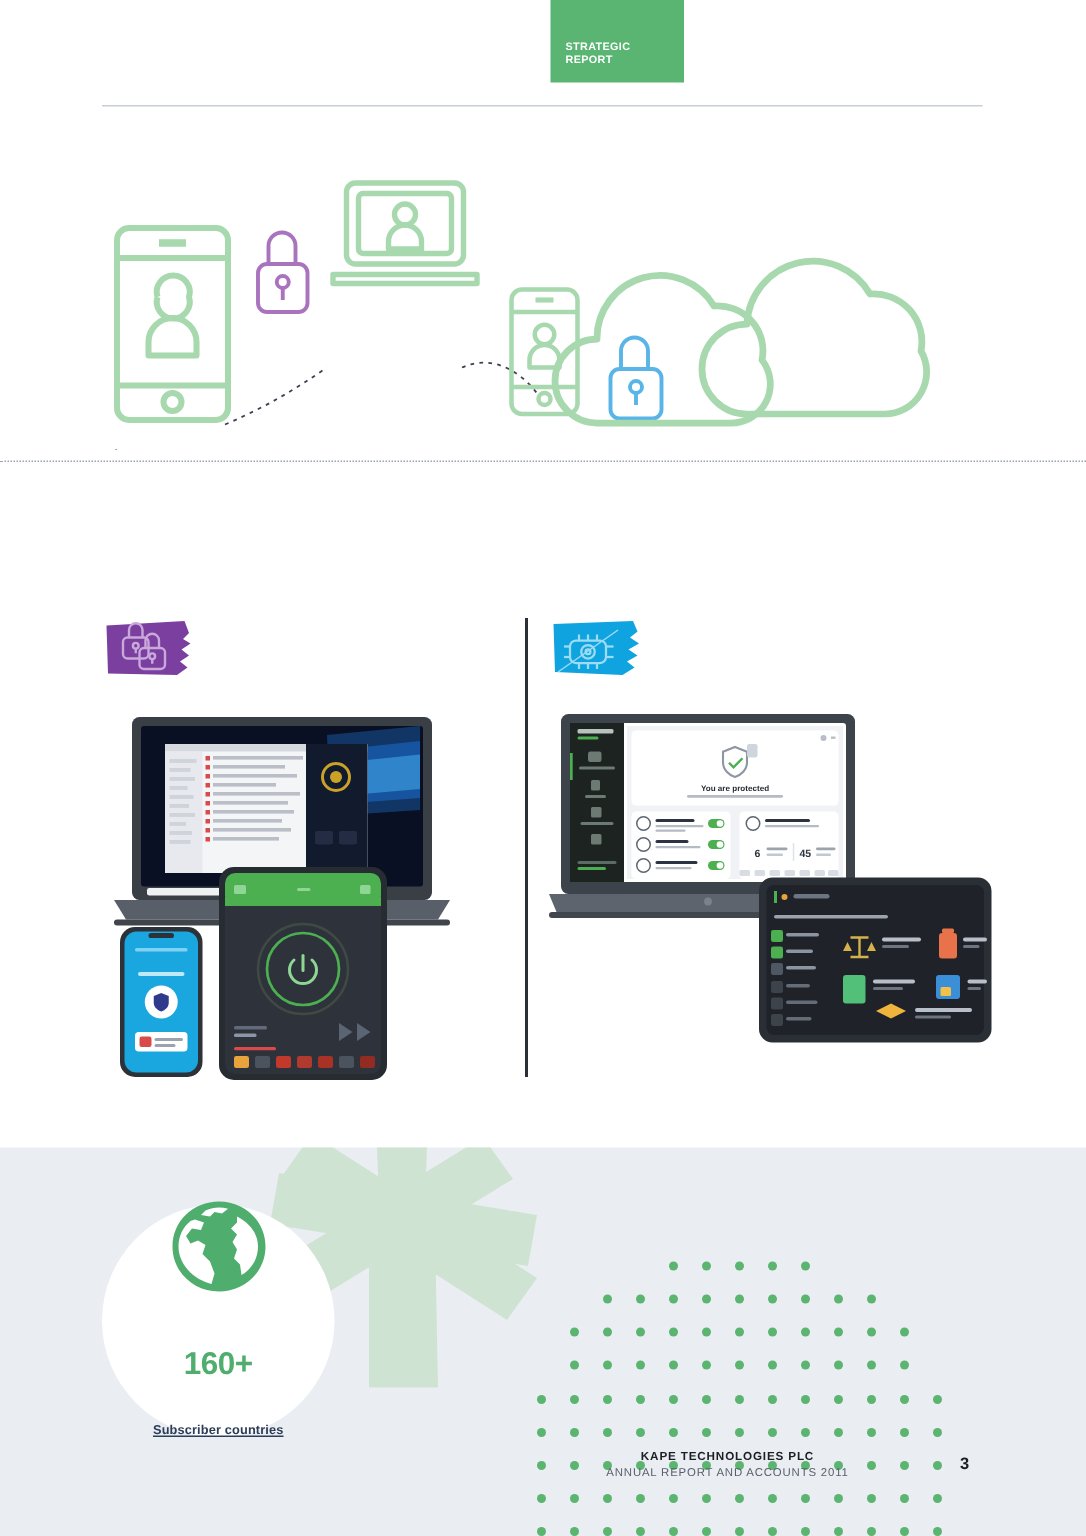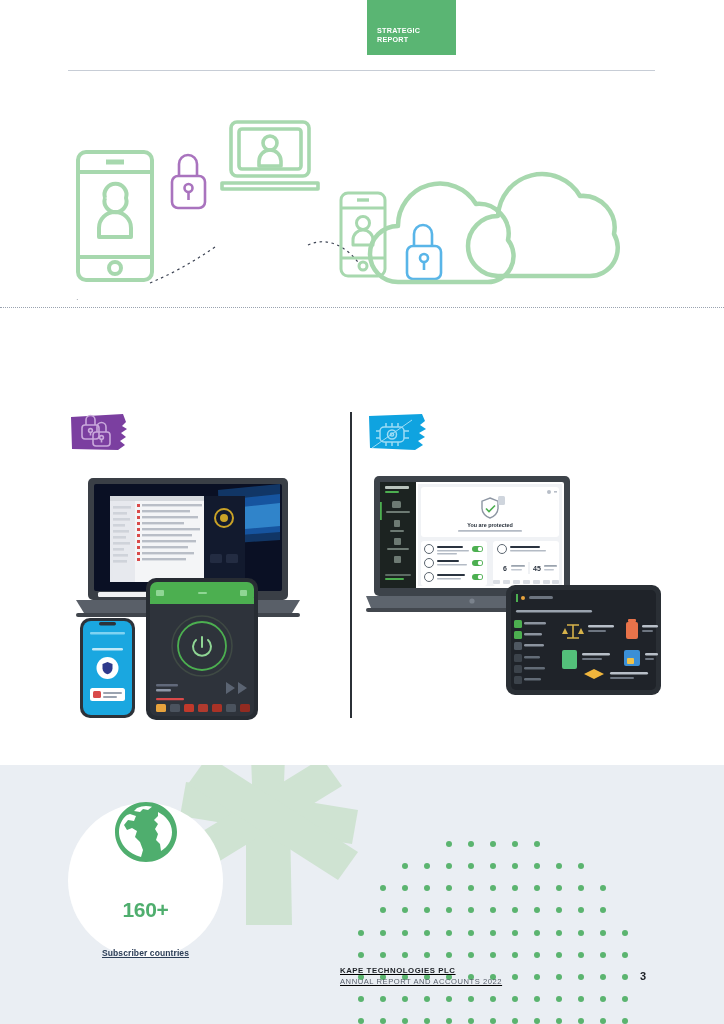--- a/index.html
+++ b/index.html
@@ -89,22 +89,21 @@
     font-size: 21px; font-weight: bold; color: #4FAE6E;
     letter-spacing: -0.3px; margin-top: 5px;
   }
   .globe-cap {
     font-size: 8.5px; font-weight: bold; color: #2c3e57;
     letter-spacing: 0.1px; margin-top: 1px; text-decoration: underline;
   }
 
   .footer {
     position: absolute; left: 340px; top: 966px; width: 290px;
-    text-align: left;
-    text-decoration: underline;
+    text-align: center;
   }
   .footer-l1 {
     font-size: 7.8px; font-weight: bold; color: #1b1f24; letter-spacing: 0.55px;
   }
   .footer-l2 {
     font-size: 7.6px; color: #585f6b; letter-spacing: 0.55px; margin-top: 1.5px;
   }
   .page-num {
     position: absolute; left: 640px; top: 970px;
     font-size: 11px; font-weight: bold; color: #1b1f24;
@@ -630,17 +629,17 @@
           <path d="M9,22 h56" stroke="#ffffff" stroke-width="1.5" fill="none" opacity="0"></path>
         </g>
       </svg>
     </div>
     <div class="globe-num">160+</div>
     <div class="globe-cap">Subscriber countries</div>
   </div>
 
   <div class="footer">
     <div class="footer-l1">KAPE TECHNOLOGIES PLC</div>
-    <div class="footer-l2">ANNUAL REPORT AND ACCOUNTS 2022</div>
+    <div class="footer-l2">ANNUAL REPORT AND ACCOUNTS 2011</div>
   </div>
   <div class="page-num">3</div>
 
 </div>
 
 </body></html>

